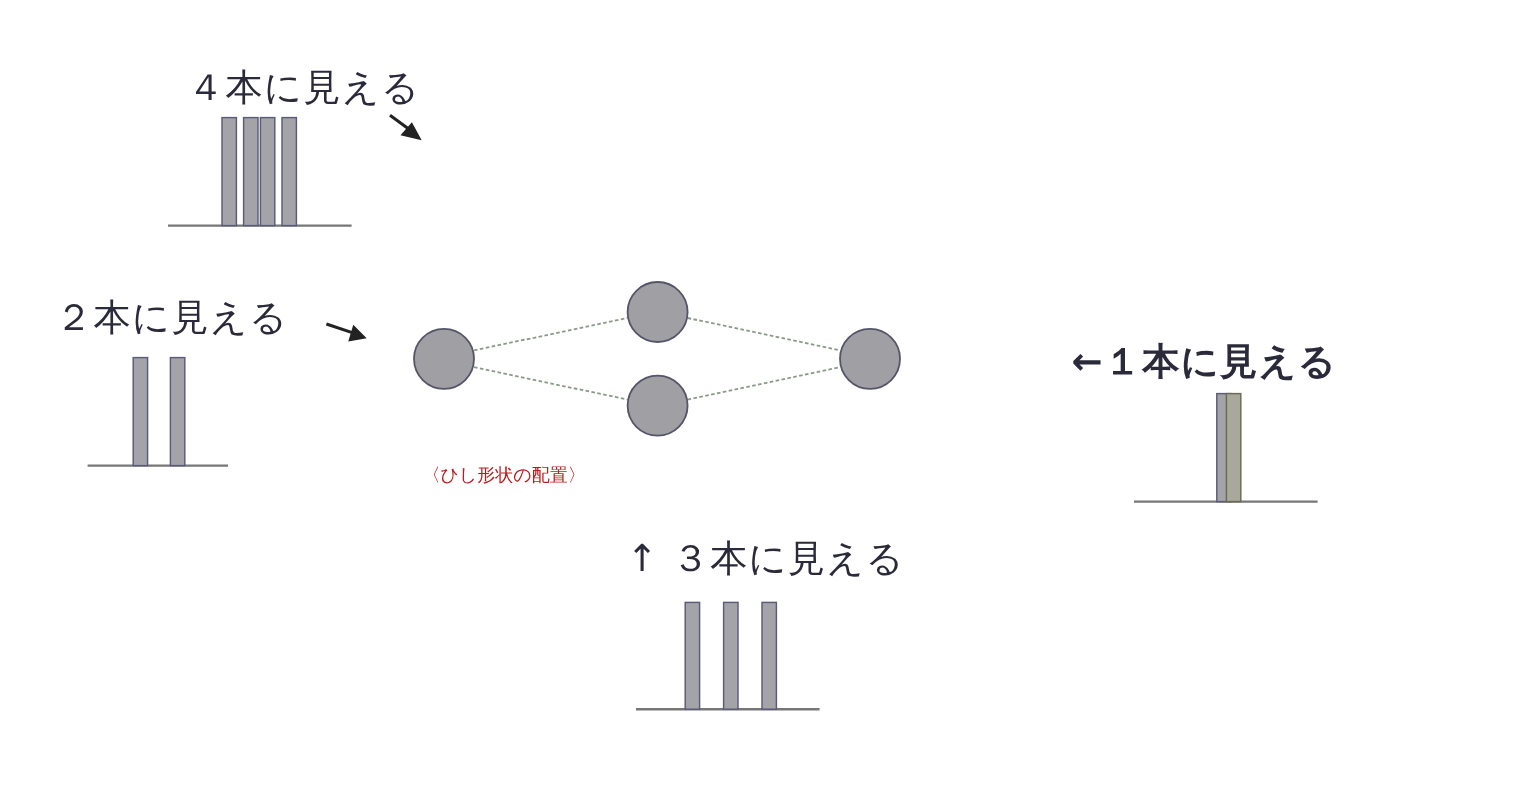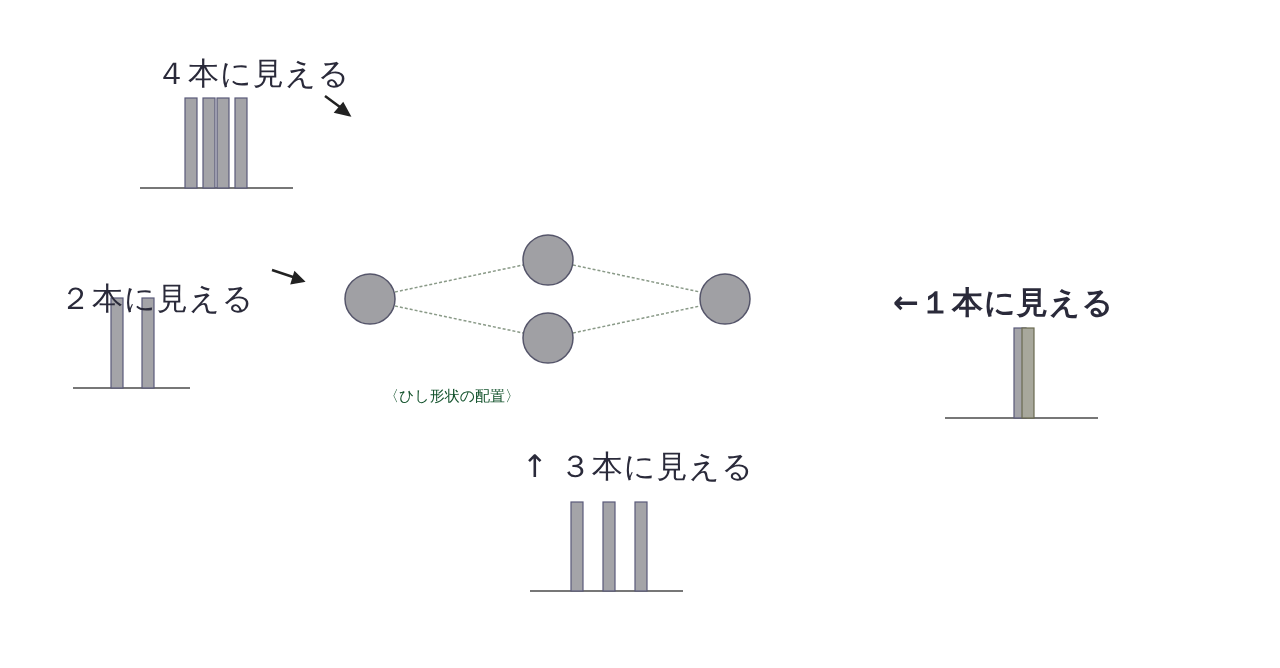--- a/index.html
+++ b/index.html
@@ -1,19 +1,19 @@
 <!DOCTYPE html>
 <html><head>
   <meta charset="utf-8">
   <style>
     html, body { margin: 0; padding: 0; background: #ffffff; }
     body { width: 1280px; height: 668px; position: relative; overflow: hidden;
            font-family: "DejaVu Sans", sans-serif; color: #2a2a3a; }
     .label { position: absolute; font-size: 31px; letter-spacing: 1px; white-space: nowrap; line-height: 1; }
-    .caption { position: absolute; font-size: 15px; white-space: nowrap; color: #14532d; margin-left: 32px; }
+    .caption { position: absolute; font-size: 15px; white-space: nowrap; color: #b91c1c; }
     svg.canvas { position: absolute; left: 0; top: 0; }
   </style>
 </head>
 <body>
 
 <svg class="canvas" width="1280" height="668" viewBox="0 0 1280 668">
 
   <g stroke="#8a9a88" stroke-width="1.5" stroke-dasharray="3,2">
     <line x1="395" y1="292" x2="523" y2="265"></line>
     <line x1="395" y1="306" x2="523" y2="333"></line>
@@ -65,16 +65,16 @@
 
   <g stroke="#222" stroke-width="2.5" fill="#222">
     <line x1="325" y1="96" x2="344" y2="110"></line>
     <polygon points="349,115 336,112 343,104"></polygon>
     <line x1="272" y1="270" x2="296" y2="278"></line>
     <polygon points="303,281 292,283 295,273"></polygon>
   </g>
 </svg>
 
 <div class="label" style="left:132px; top:58px;margin-left:24px;">４本に見える</div>
-<div class="label" style="left:60px; top:250px;margin-top:33px;">２本に見える</div>
+<div class="label" style="left:46px; top:250px;">２本に見える</div>
 <div class="label" style="left:893px; top:287px;font-weight:bold;">←１本に見える</div>
 <div class="label" style="left:522px; top:451px;">↑ ３本に見える</div>
 <div class="caption" style="left:352px; top:387px;">〈ひし形状の配置〉</div>
 
 </body></html>

